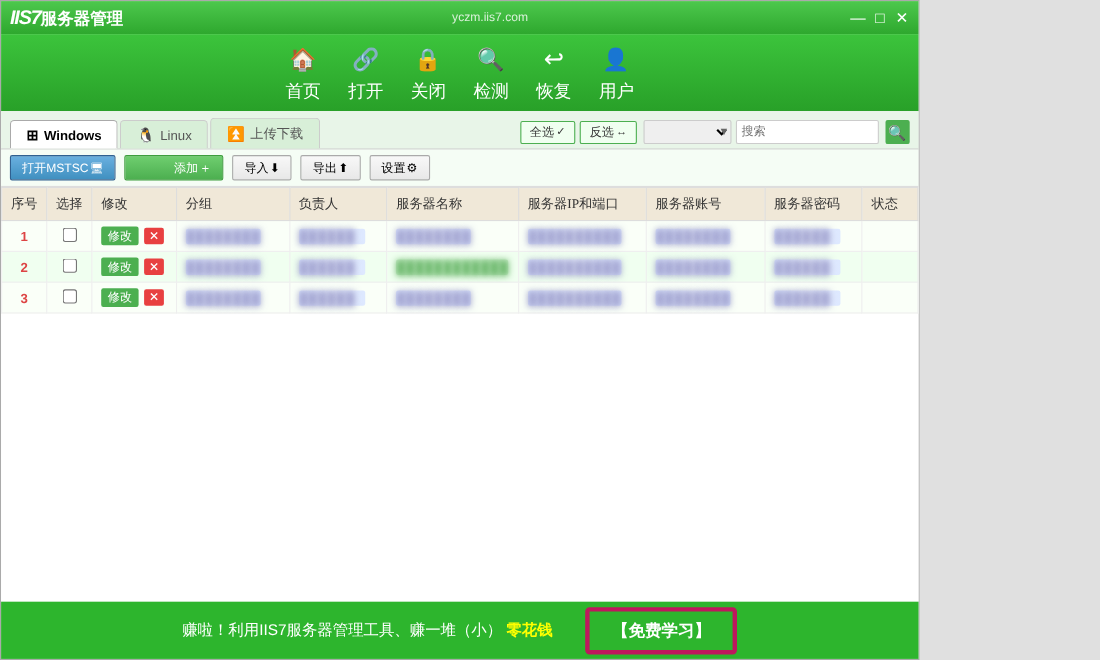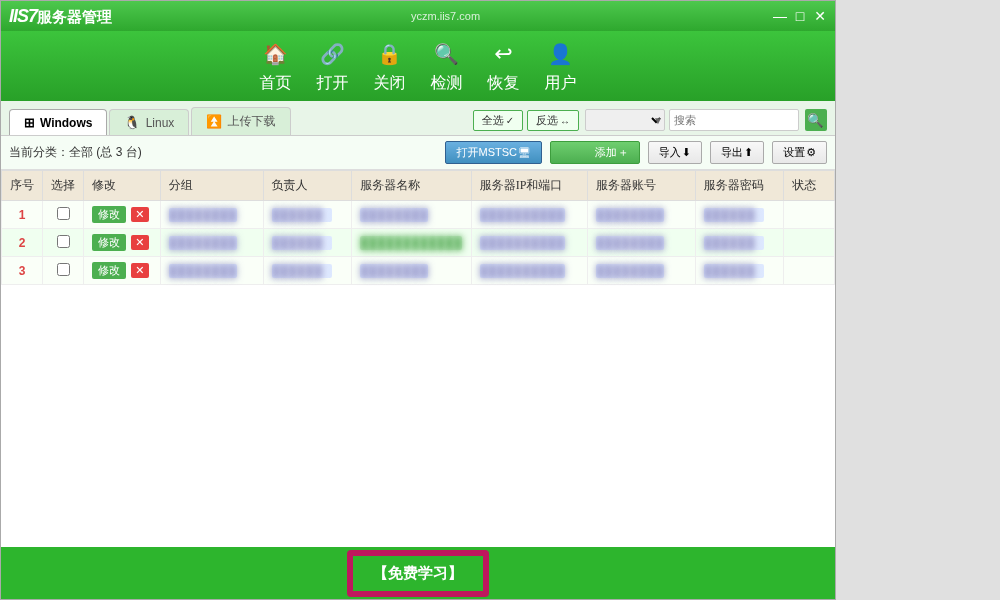--- a/index.html
+++ b/index.html
@@ -324,21 +324,21 @@
     .footer-text {
       font-size: 14px;
       color: white;
     }
     .footer-text .highlight {
       color: #ffff00;
       font-weight: bold;
     }
     .footer-btn {
       padding: 8px 20px;
-      border: 6px solid #be185d;
+      border: 4px solid #be185d;
       border-radius: 4px;
       background: transparent;
       color: white;
       font-size: 15px;
       font-weight: bold;
       cursor: pointer;
     }
 
     
     input[type="checkbox"] {
@@ -424,21 +424,20 @@
       </select>
       <span style="font-size:10px;color:#666;margin-left:-18px;pointer-events:none;">▼</span>
       <input type="text" class="search-input" placeholder="搜索" style="">
       <button class="search-btn">
         <span>🔍</span>
       </button>
     </div>
   </div>
 
   <div class="toolbar">
-    <span class="category-info">当前分类：全部 (总 3 台)</span>
     <button class="tool-btn blue">
       <span>打开MSTSC</span>
       <span style="font-size:10px;">🖥</span>
     </button>
     <button class="tool-btn green">
       <span>添加</span>
       <span>＋</span>
     </button>
     <button class="tool-btn">
       <span>导入</span>
@@ -514,16 +513,20 @@
           <td><span class="blurred">██████████</span></td>
           <td><span class="blurred">████████</span></td>
           <td><span class="blurred">██████</span></td>
           <td></td>
         </tr>
       </tbody>
     </table>
   </div>
 
   <div class="footer">
+    <span class="footer-text">
+      <span>赚啦！利用IIS7服务器管理工具、赚一堆（小）</span>
+      <span class="highlight">零花钱</span>
+    </span>
     <button class="footer-btn">【免费学习】</button>
   </div>
 
 </div>
 
 </body></html>

